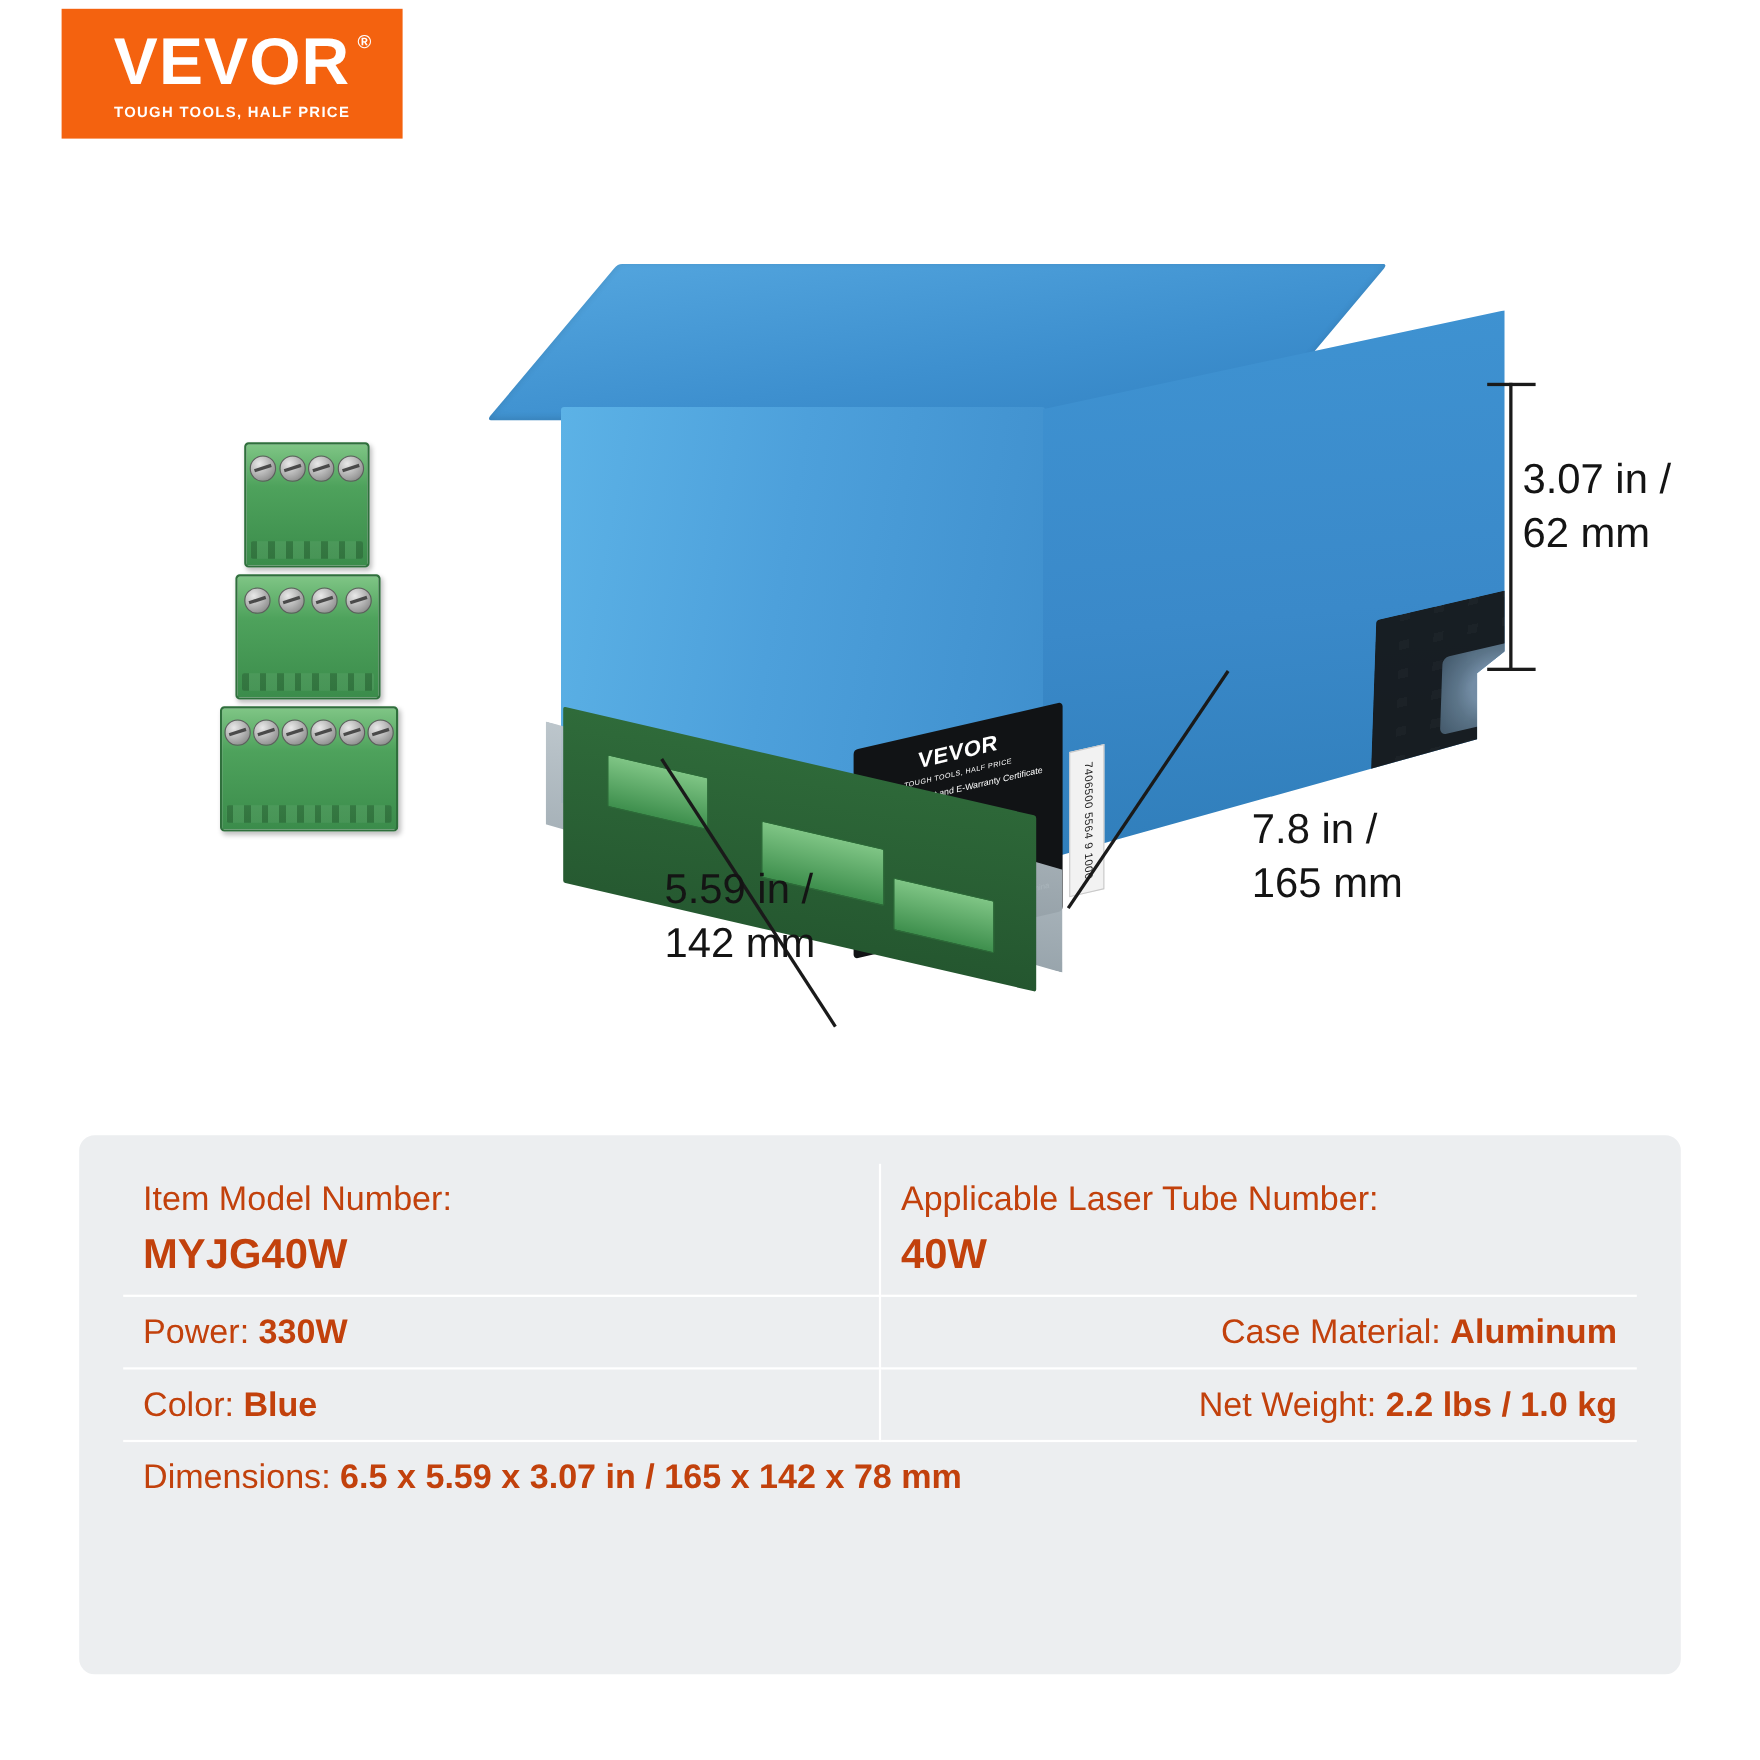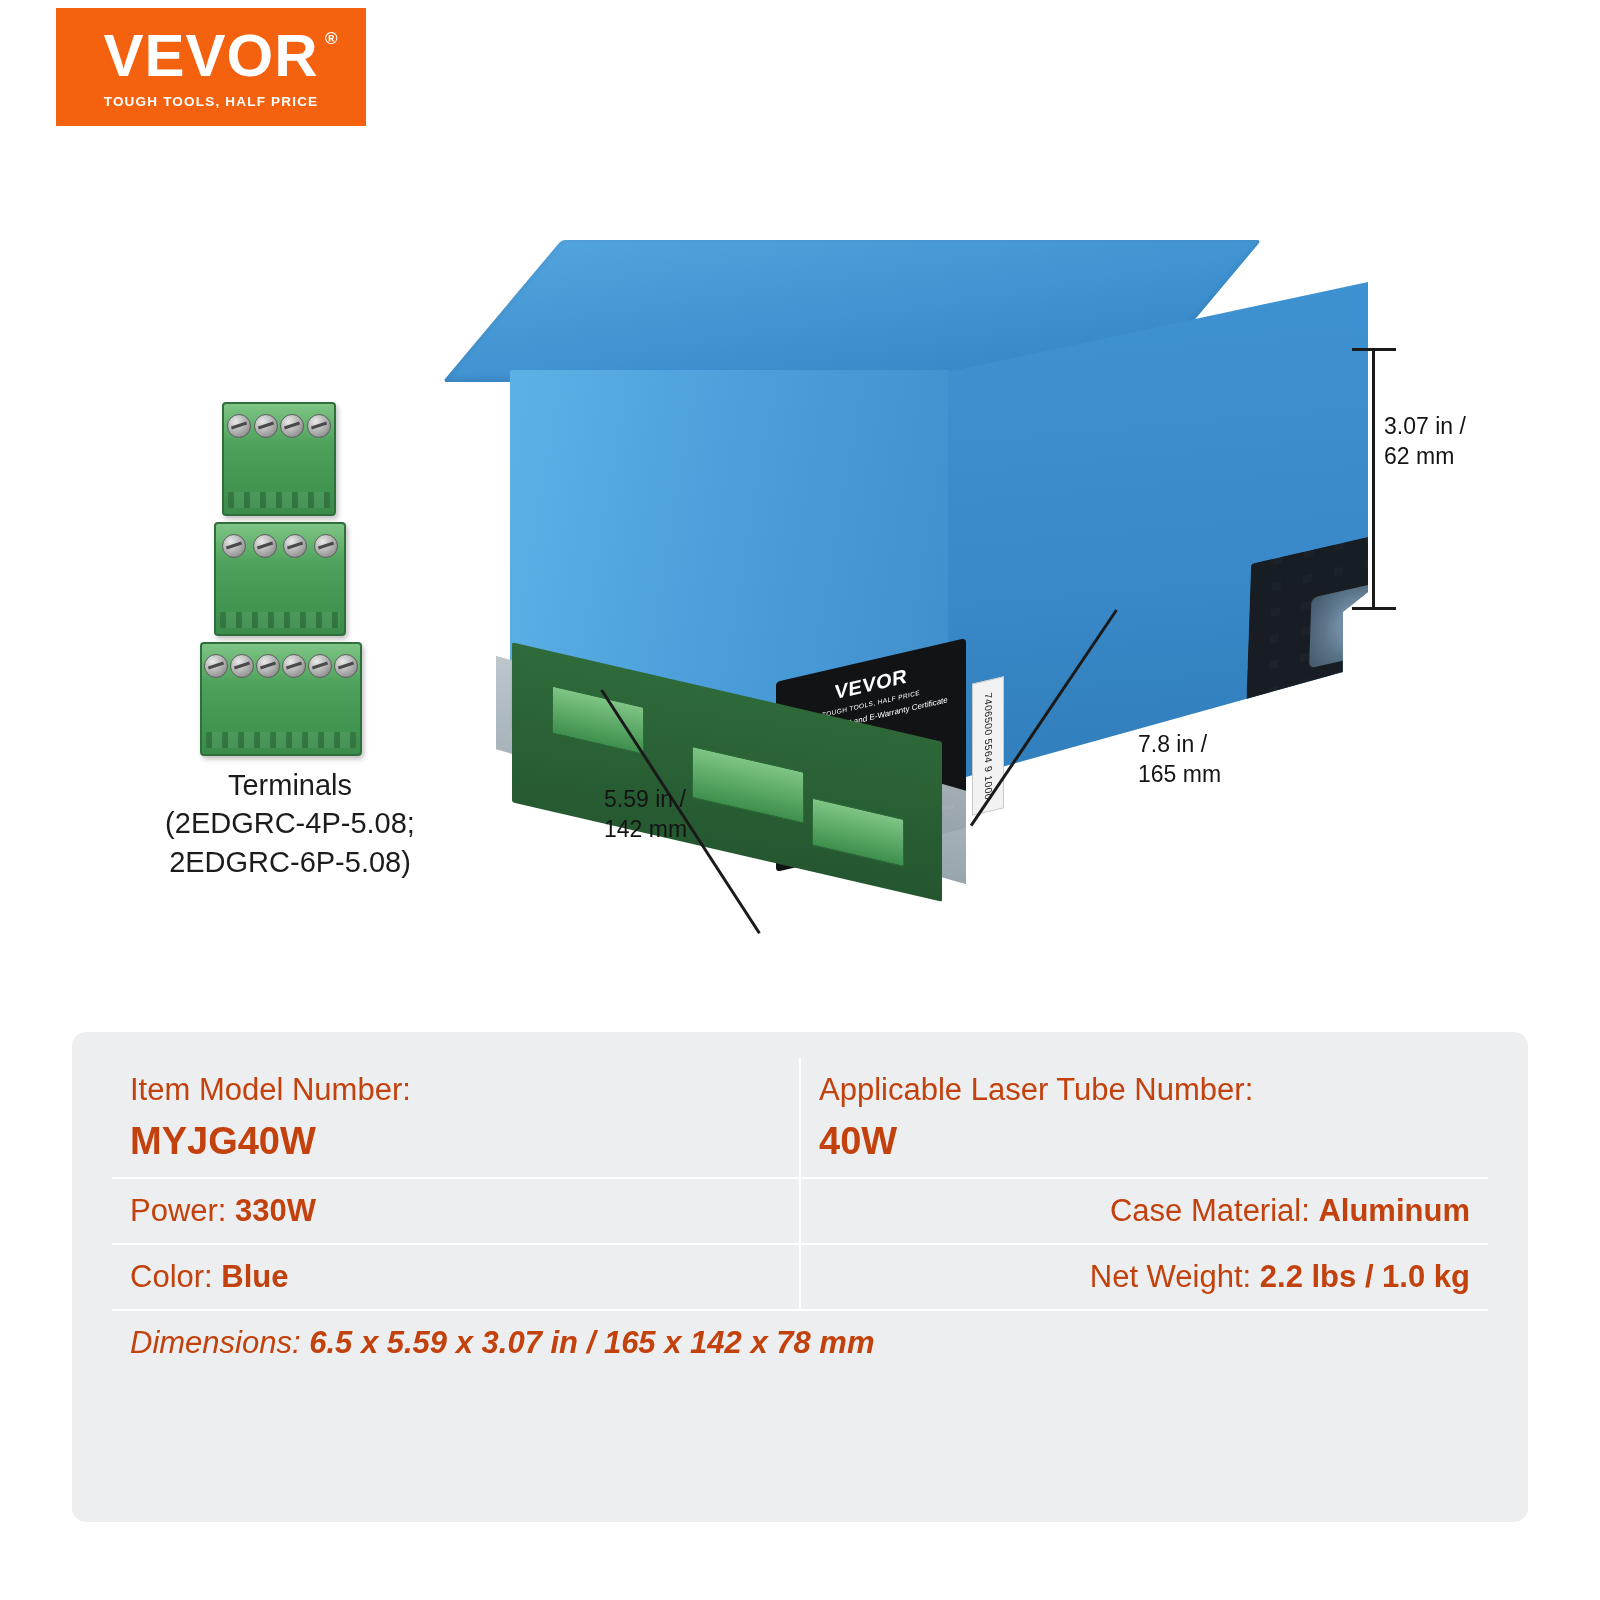--- a/index.html
+++ b/index.html
@@ -265,21 +265,21 @@
     opacity: 0.95;
   }
 
   
   .dim-line {
     position: absolute;
     background: #1a1a1a;
   }
   .dim-label {
     position: absolute;
-    font-size: 23px;
+    font-size: 38px;
     line-height: 1.3;
     color: #141414;
     white-space: nowrap;
   }
 
   
   .spec-card {
     position: absolute;
     left: 72px;
     top: 1032px;
@@ -301,21 +301,20 @@
     font-size: 31px;
     color: #c2410c;
     border-bottom: 2px solid #ffffff;
   }
   .spec-table td.left-col {
     border-right: 2px solid #ffffff;
   }
   .spec-table tr:last-child td {
     border-bottom: none;
     border-right: none;
-    font-style: italic;
   }
   .spec-title {
     display: block;
     font-size: 31px;
     margin-bottom: 12px;
   }
   .spec-value {
     display: block;
     font-weight: bold;
     font-size: 38px;
@@ -350,25 +349,20 @@
   </div>
   <div class="terminal" id="term-c">
     <span class="screw"></span>
     <span class="screw"></span>
     <span class="screw"></span>
     <span class="screw"></span>
     <span class="screw"></span>
     <span class="screw"></span>
   </div>
 
-  <div class="terminal-caption">
-    <div>Terminals</div>
-    <div>(2EDGRC-4P-5.08;</div>
-    <div>2EDGRC-6P-5.08)</div>
-  </div>
 
   <div class="psu">
     <div class="psu-top"></div>
     <div class="psu-front"></div>
     <div class="psu-side">
       <div class="psu-vent">
         <div class="fan"></div>
       </div>
     </div>
 

